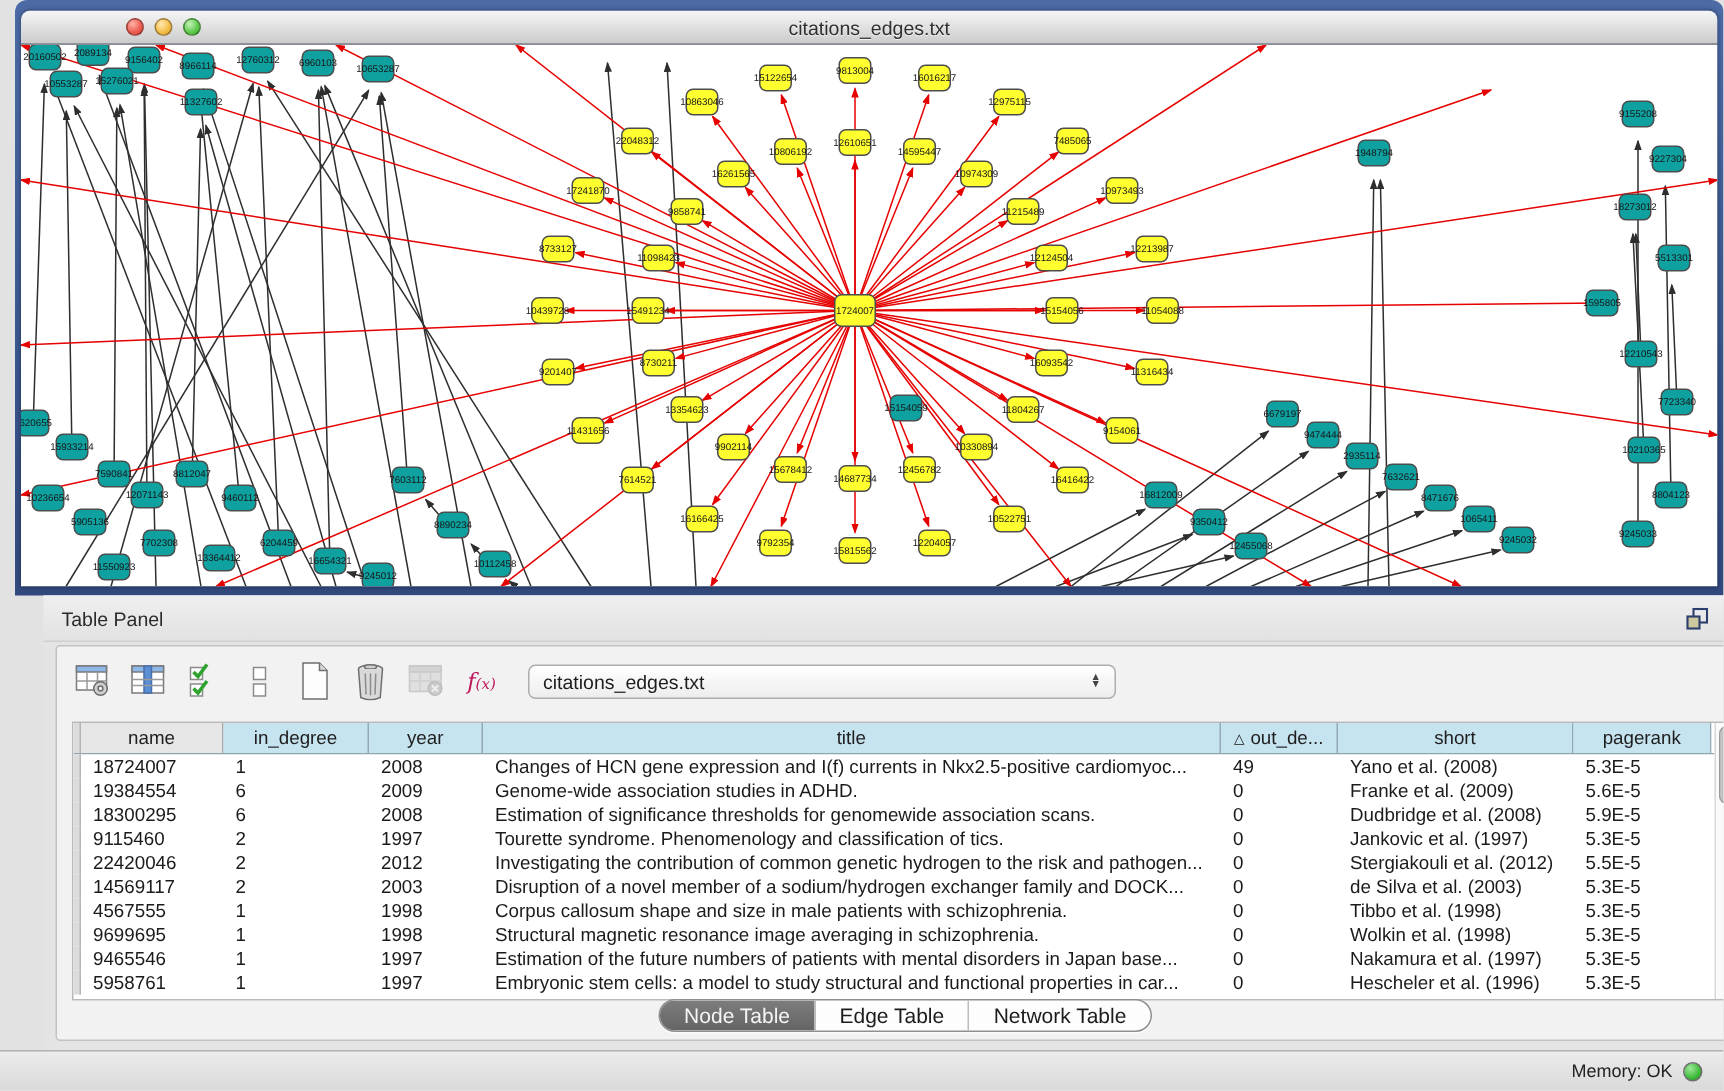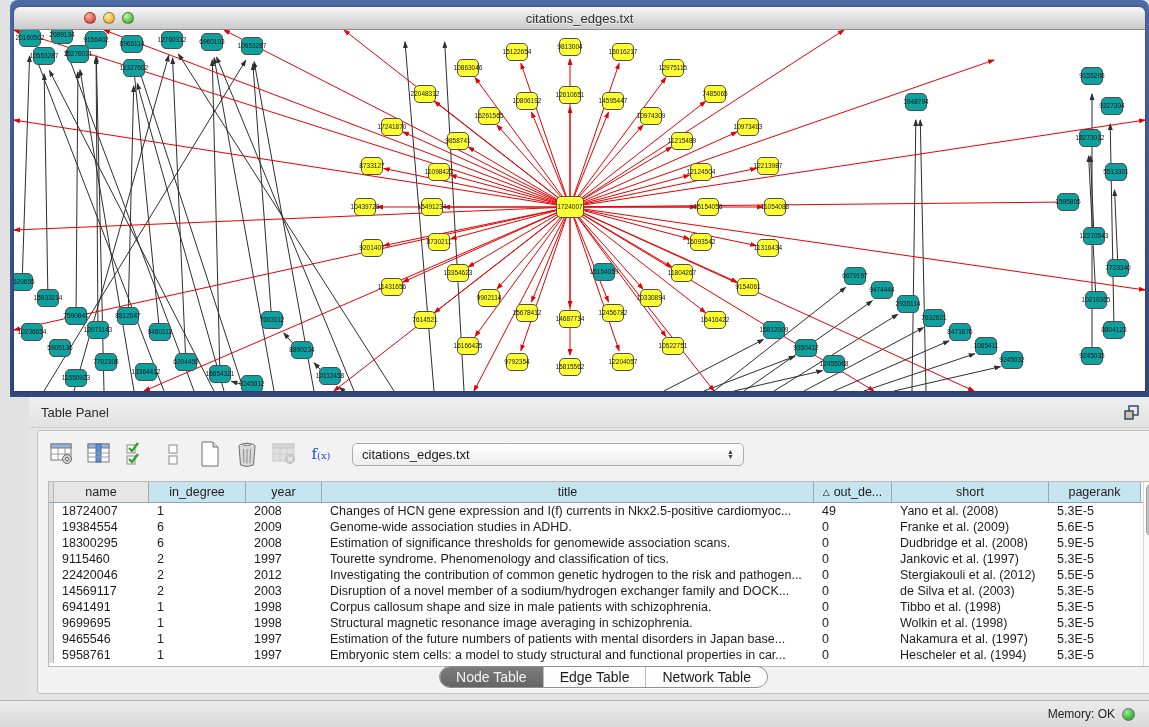--- a/index.html
+++ b/index.html
@@ -37,21 +37,21 @@
   .float-ic svg { display:block; }
   .close-ic { font-size:15px; font-weight:bold; color:#1f1f1f; line-height:14px; cursor:default; }
 
   .panel-body { position:absolute; left:8px; right:8px; top:33px; height:264px;
     background:#f2f2f2; border:1px solid #c2c2c2; border-radius:3px; }
 
   .toolbar { position:absolute; left:10px; top:6px; height:34px; display:flex; align-items:center; gap:9px; }
   .icon-btn { width:28px; height:28px; display:flex; align-items:center; justify-content:center; }
   .icon-btn svg { display:block; }
   .icon-btn.disabled { opacity:.45; }
-  .fx { font-family:"DejaVu Serif", serif; font-size:15px; color:#1d4ed8;text-align:right; }
+  .fx { font-family:"DejaVu Serif", serif; font-style:italic; font-size:15px; color:#be185d;text-align:right; }
   .fx small { font-size:10px; }
   .tbl-select { width:392px; height:23px; margin-left:8px; border:1px solid #adadad; border-radius:5px;
     background:linear-gradient(#ffffff,#ededed); display:flex; align-items:center; padding:0 9px; font-size:13px; color:#1d1d1d; }
   .tbl-select .arrows { margin-left:auto; display:flex; flex-direction:column; font-size:7px; color:#444; line-height:5px; }
 
   .tbl-wrap { position:absolute; left:10px; right:10px; top:50px; height:186px; background:#ffffff; border:1px solid #b9b9b9; overflow:hidden; }
   .tbl-inner { position:absolute; left:0; top:0; right:15px; bottom:0; overflow:hidden; }
   .tbl-headrow { display:flex; height:21px; border-bottom:1px solid #8fa6b0; background:#fff; }
   .th { font-size:12.5px; color:#1e1e1e; background:#c6e3f0; border-right:1px solid #93a9b4;
     display:flex; align-items:center; justify-content:center; overflow:hidden; white-space:nowrap; flex:0 0 auto; }
@@ -772,21 +772,21 @@
               <div class="td" style="width: 95px;">14569117</div>
               <div class="td" style="width: 97px;">2</div>
               <div class="td" style="width: 76px;">2003</div>
               <div class="td" style="width: 492px; text-align: right;">Disruption of a novel member of a sodium/hydrogen exchanger family and DOCK...</div>
               <div class="td" style="width: 78px;">0</div>
               <div class="td" style="width: 157px;">de Silva et al. (2003)</div>
               <div class="td" style="width: 92px;">5.3E-5</div>
             </div>
             <div class="tbl-row">
               <div class="strip"></div>
-              <div class="td" style="width: 95px;">6941491</div>
+              <div class="td" style="width: 95px;">4567555</div>
               <div class="td" style="width: 97px;">1</div>
               <div class="td" style="width: 76px;">1998</div>
               <div class="td" style="width: 492px;">Corpus callosum shape and size in male patients with schizophrenia.</div>
               <div class="td" style="width: 78px;">0</div>
               <div class="td" style="width: 157px;">Tibbo et al. (1998)</div>
               <div class="td" style="width: 92px;">5.3E-5</div>
             </div>
             <div class="tbl-row">
               <div class="strip"></div>
               <div class="td" style="width: 95px;">9699695</div>
@@ -807,21 +807,21 @@
               <div class="td" style="width: 157px;">Nakamura et al. (1997)</div>
               <div class="td" style="width: 92px;">5.3E-5</div>
             </div>
             <div class="tbl-row">
               <div class="strip"></div>
               <div class="td" style="width: 95px;">5958761</div>
               <div class="td" style="width: 97px;">1</div>
               <div class="td" style="width: 76px;">1997</div>
               <div class="td" style="width: 492px;">Embryonic stem cells: a model to study structural and functional properties in car...</div>
               <div class="td" style="width: 78px;">0</div>
-              <div class="td" style="width: 157px;">Hescheler et al. (1994)</div>
+              <div class="td" style="width: 157px;">Hescheler et al. (1996)</div>
               <div class="td" style="width: 92px;">5.3E-5</div>
             </div>
           </div>
       </div>
       <div class="vscroll">
         <div class="vthumb"></div>
       </div>
     </div>
 
     <div class="seg-tabs">

